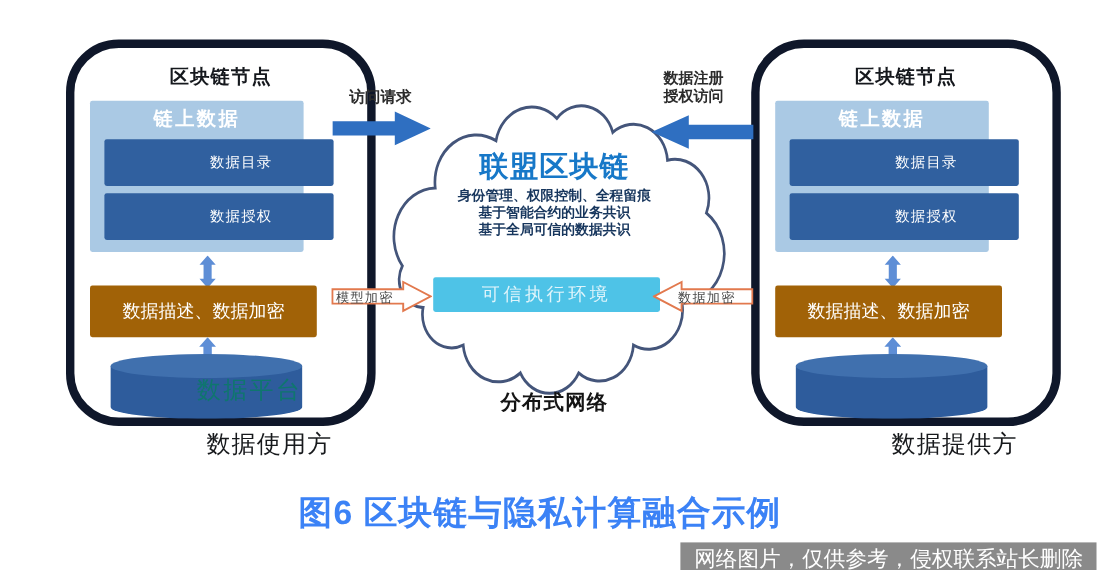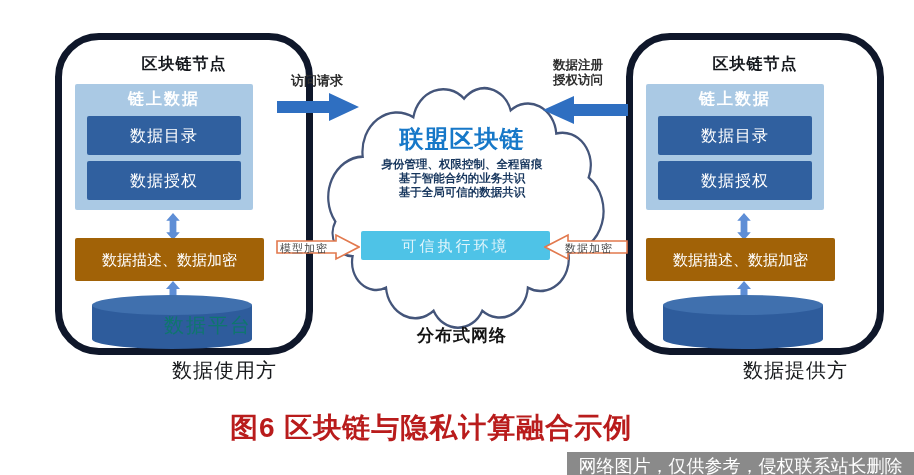--- a/index.html
+++ b/index.html
@@ -12,21 +12,21 @@
     position:absolute;top:33px;width:258px;height:322px;
     border:7px solid #0f172a;border-radius:44px;background:#fff;box-sizing:border-box;
   }
   .panel-title{position:absolute;top:14px;left:0;width:100%;text-align:center;
     font-size:16px;font-weight:600;color:#15181d;letter-spacing:1px;}
   .onchain{position:absolute;top:44px;left:13px;width:178px;height:126px;
     background:#aac9e4;border-radius:2px;}
   .onchain-header{position:absolute;top:5px;left:0;width:100%;text-align:center;
     font-size:16px;font-weight:bold;color:#ffffff;letter-spacing:2px;}
   .darkbox{position:absolute;left:12px;width:154px;height:39px;background:#30609f;
-    border-radius:2px;color:#fff;font-size:16px;line-height:39px;text-align:center;letter-spacing:1px;}
+    border-radius:2px;color:#fff;font-size:12px;line-height:39px;text-align:center;letter-spacing:1px;padding-left:37px;}
   .darkbox.one{top:32px;}
   .darkbox.two{top:77px;}
   .vnudge{position:absolute;left:103px;width:16px;}
   .greenbox{position:absolute;top:198px;left:13px;width:189px;height:43px;background:#a16207;
     border-radius:2px;color:#fff;font-size:15px;line-height:43px;text-align:center;}
   .cyl{position:absolute;top:255px;left:30px;width:160px;height:54px;}
   .cyl-label{position:absolute;top:272px;left:30px;width:160px;text-align:right;
     font-size:20px;color:#0f766e;letter-spacing:2px;}
   .role{position:absolute;top:357px;width:222px;text-align:right;
     font-size:20px;font-weight:500;color:#17191c;letter-spacing:1px;}
@@ -39,22 +39,22 @@
   .tee{position:absolute;left:361px;top:231px;width:189px;height:29px;background:#4ec3e7;
     border-radius:2px;text-align:center;line-height:29px;font-size:15px;letter-spacing:3px;
     color:rgba(255,255,255,0.82);}
   .network-label{position:absolute;left:312px;top:324px;width:300px;text-align:center;
     font-size:17px;font-weight:bold;color:#141414;letter-spacing:1px;}
   
   .flow-label{position:absolute;font-size:13px;font-weight:600;color:#2c2c2c;}
   .enc-label{position:absolute;font-size:11px;color:#4a4a4a;letter-spacing:1px;z-index:4;}
   .arrow-svg{position:absolute;z-index:3;}
   
-  .caption{position:absolute;left:230px;top:409px;width:440px;
-    font-size:28px;font-weight:bold;color:#b91c1c;letter-spacing:1px;z-index:1;}
+  .caption{position:absolute;left:230px;top:409px;width:440px;text-align:center;
+    font-size:28px;font-weight:bold;color:#3b82f6;letter-spacing:1px;z-index:1;}
   .watermark{position:absolute;left:567px;top:452px;width:347px;height:29px;
     background:rgba(128,128,128,0.92);z-index:5;}
   .watermark span{display:block;text-align:center;line-height:29px;font-size:18px;color:#ffffff;}
 </style>
 </head>
 <body>
 
 <div id="canvas">
 
   <div class="panel" style="left:55px;">

